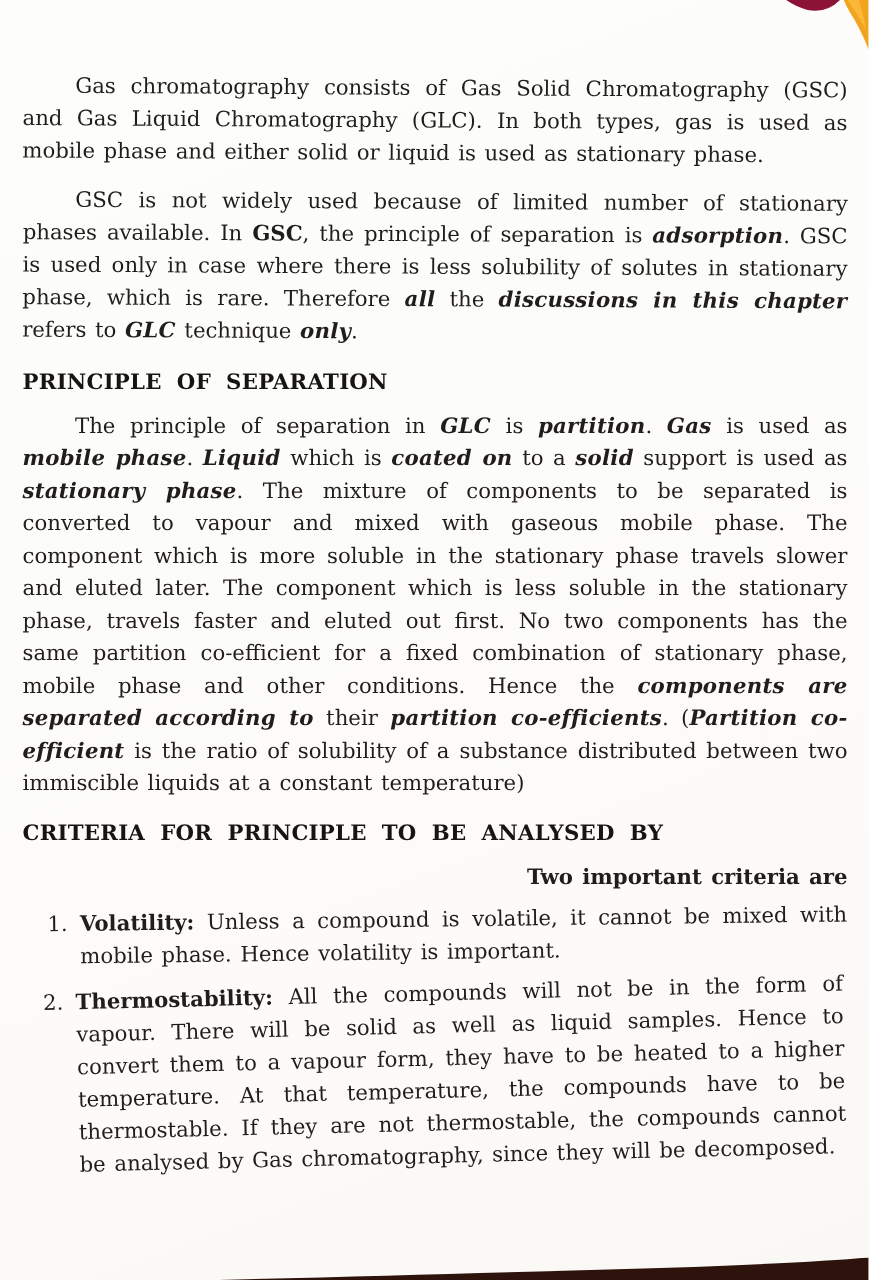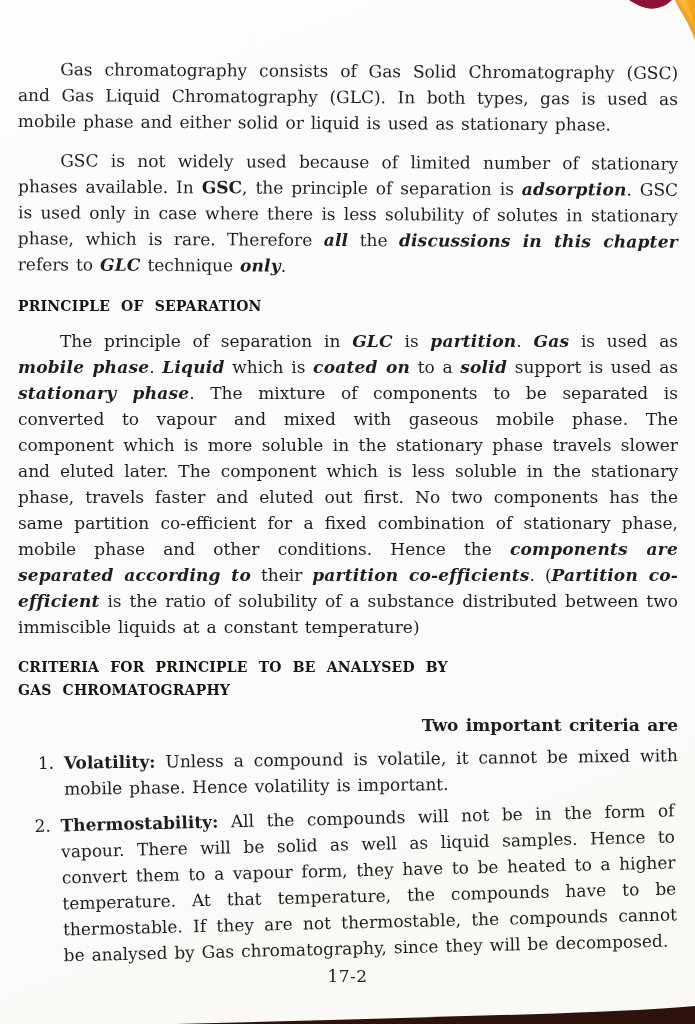--- a/index.html
+++ b/index.html
@@ -30,21 +30,21 @@
     color:#151310;
     margin:0 0 16px 0;
     line-height:26px;
     word-spacing:4px;
   }
   p.body-para{margin:0 0 13px 0;text-indent:42px;}
   .tilt-a{transform:rotate(0.35deg);}
   .tilt-b{transform:rotate(0.3deg);}
   .sec-heading{
     font-weight:bold;
-    font-size:14px;
+    font-size:17px;
     color:#171512;
     word-spacing:6px;
     letter-spacing:.2px;
     text-align:left;
     margin:16px 0 10px 0;
     line-height:23px;
     text-indent:0;
   }
   .sec-heading .line{display:block;}
   .lead-para{margin:4px 0 12px 0;text-indent:42px;text-align:right;font-weight:bold;}
@@ -80,37 +80,35 @@
     <p class="body-para tilt-a"><span>Gas chromatography consists of Gas Solid Chromatography (GSC) and Gas Liquid Chromatography (GLC). In both types, gas is used as mobile phase and either solid or liquid is used as stationary phase.</span></p>
 
     <p class="body-para tilt-b"><span>GSC is not widely used because of limited number of stationary phases available. In </span><span class="seg-b">GSC</span><span>, the principle of separation is </span><span class="seg-bi">adsorption</span><span>. GSC is used only in case where there is less solubility of solutes in stationary phase, which is rare. Therefore </span><span class="seg-bi">all</span><span> the </span><span class="seg-bi">discussions in this chapter</span><span> refers to </span><span class="seg-bi">GLC</span><span> technique </span><span class="seg-bi">only</span><span>.</span></p>
 
     <h2 class="sec-heading">PRINCIPLE OF SEPARATION</h2>
 
     <p class="body-para"><span>The principle of separation in </span><span class="seg-bi">GLC</span><span> is </span><span class="seg-bi">partition</span><span>. </span><span class="seg-bi">Gas</span><span> is used as </span><span class="seg-bi">mobile phase</span><span>. </span><span class="seg-bi">Liquid</span><span> which is </span><span class="seg-bi">coated on</span><span> to a </span><span class="seg-bi">solid</span><span> support is used as </span><span class="seg-bi">stationary phase</span><span>. The mixture of components to be separated is converted to vapour and mixed with gaseous mobile phase. The component which is more soluble in the stationary phase travels slower and eluted later. The component which is less soluble in the stationary phase, travels faster and eluted out first. No two components has the same partition co-efficient for a fixed combination of stationary phase, mobile phase and other conditions. Hence the </span><span class="seg-bi">components are separated according to</span><span> their </span><span class="seg-bi">partition co-efficients</span><span>. (</span><span class="seg-bi">Partition co-efficient</span><span> is the ratio of solubility of a substance distributed between two immiscible liquids at a constant temperature)</span></p>
 
     <h2 class="sec-heading">
       <span class="line">CRITERIA FOR PRINCIPLE TO BE ANALYSED BY</span>
-      <span class="line">GAS CHROMATOGRAPHY</span>
     </h2>
 
     <p class="lead-para"><span>Two important criteria are</span></p>
 
     <ol class="num-list">
       <li class="list-item tilt-c">
         <span class="num">1.</span>
         <span class="li-text"><span class="seg-b">Volatility:</span><span> Unless a compound is volatile, it cannot be mixed with mobile phase. Hence volatility is important.</span></span>
       </li>
       <li class="list-item tilt-d">
         <span class="num">2.</span>
         <span class="li-text"><span class="seg-b">Thermostability:</span><span> All the compounds will not be in the form of vapour. There will be solid as well as liquid samples. Hence to convert them to a vapour form, they have to be heated to a higher temperature. At that temperature, the compounds have to be thermostable. If they are not thermostable, the compounds cannot be analysed by Gas chromatography, since they will be decomposed.</span></span>
       </li>
     </ol>
 
   </div>
 
-  <div class="page-footer">17-2</div>
 
   <svg class="bottom-svg" width="695" height="18" viewBox="0 0 695 18" aria-hidden="true">
     <path d="M175,18 Q390,12.5 555,7.5 Q650,4 695,0 L695,18 Z" fill="#2e120c"></path>
   </svg>
 
 </div>
 
 </body></html>

